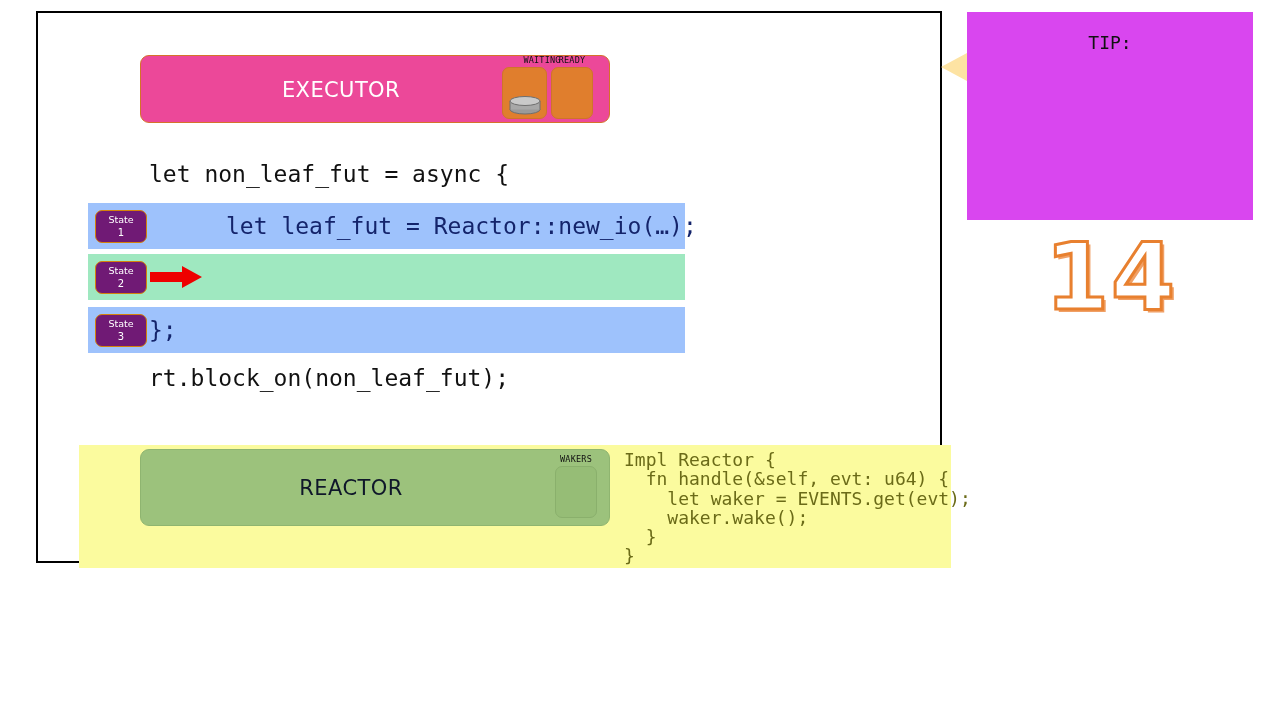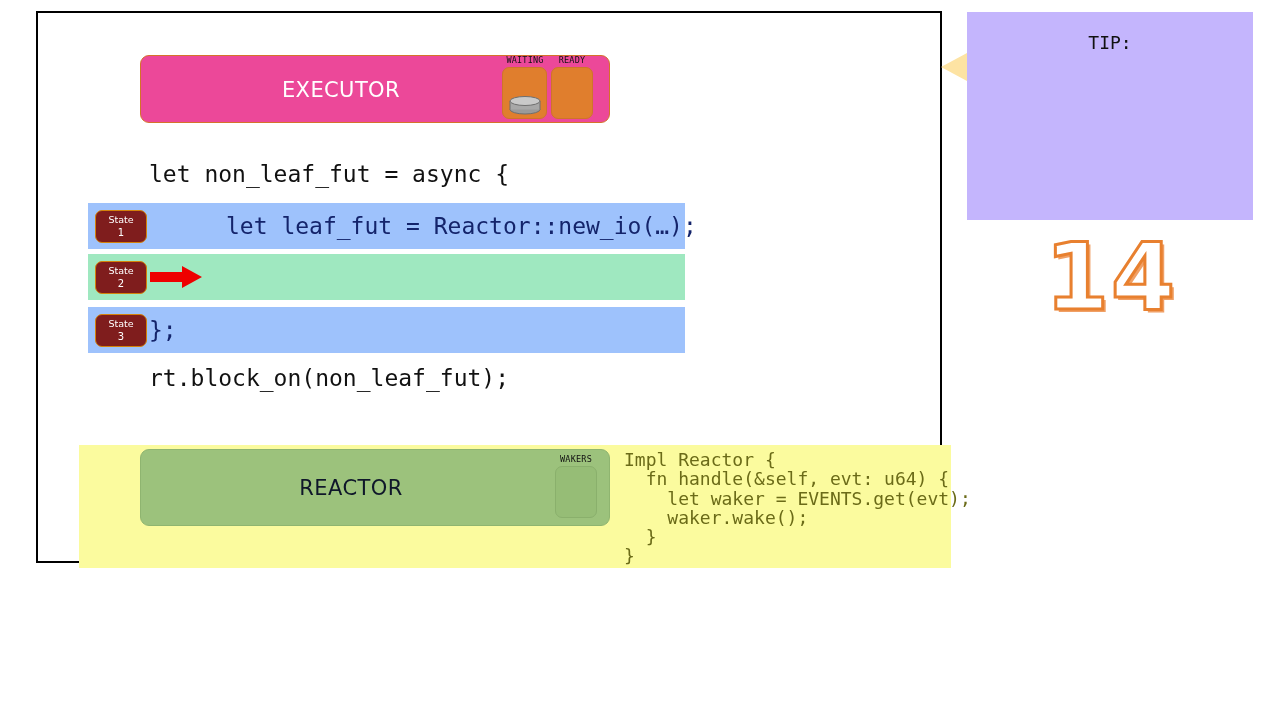--- a/index.html
+++ b/index.html
@@ -60,21 +60,21 @@
     letter-spacing: 0.2px;
     text-align: center;
   }
   .queue-slot {
     position: absolute;
     background: #e07e2d;
     border: 1px solid #cf7529;
     border-radius: 7px;
     box-sizing: border-box;
   }
-  #waiting-caption { left: 463px; top: 42px; width: 48px; }
+  #waiting-caption { left: 480px; top: 42px; width: 48px; }
   #ready-caption   { left: 512px; top: 42px; width: 44px; }
   #waiting-slot { left: 464px; top: 54px; width: 45px; height: 52px; }
   #ready-slot   { left: 513px; top: 54px; width: 42px; height: 52px; }
 
   
   #waiting-token {
     position: absolute;
     left: 468px;
     top: 82px;
     width: 38px;
@@ -113,21 +113,21 @@
   #state-row-1 .state-row-code { left: 110px; color: #14246b; margin-left: 28px; }
   #state-row-2 .state-row-code { left: 111px; color: #0d4d2c; }
   #state-row-3 .state-row-code { left: 61px;  color: #14246b; }
 
   .state-badge {
     position: absolute;
     left: 7px;
     top: 7px;
     width: 52px;
     height: 33px;
-    background: #7f1d1d;
+    background: #701a75;
     border: 1.5px solid #d4820b;
     border-radius: 7px;
     box-sizing: border-box;
     color: #ffffff;
     font-family: "DejaVu Sans", sans-serif;
     text-align: center;
   }
   .state-badge .bname {
     display: block;
     font-size: 9.5px;
@@ -206,21 +206,21 @@
     white-space: pre;
   }
 
   
   #tip-callout {
     position: absolute;
     left: 967px;
     top: 12px;
     width: 286px;
     height: 208px;
-    background: #c4b5fd;
+    background: #d946ef;
   }
   #tip-tail {
     position: absolute;
     left: 941px;
     top: 53px;
     width: 0;
     height: 0;
     border-top: 14px solid transparent;
     border-bottom: 14px solid transparent;
     border-right: 26px solid #fde3a3;

